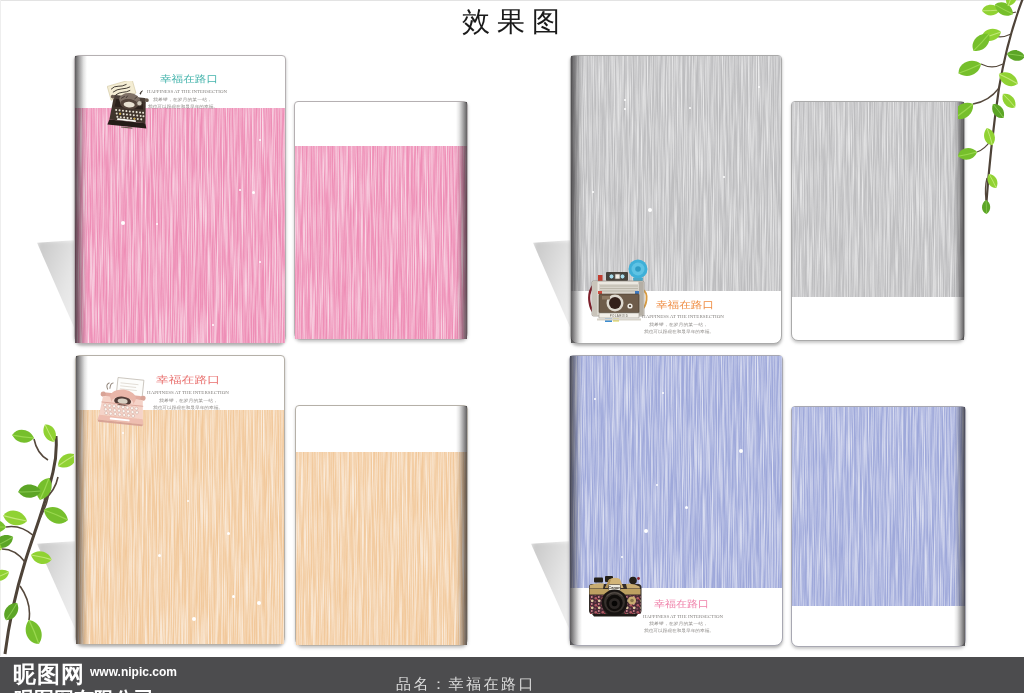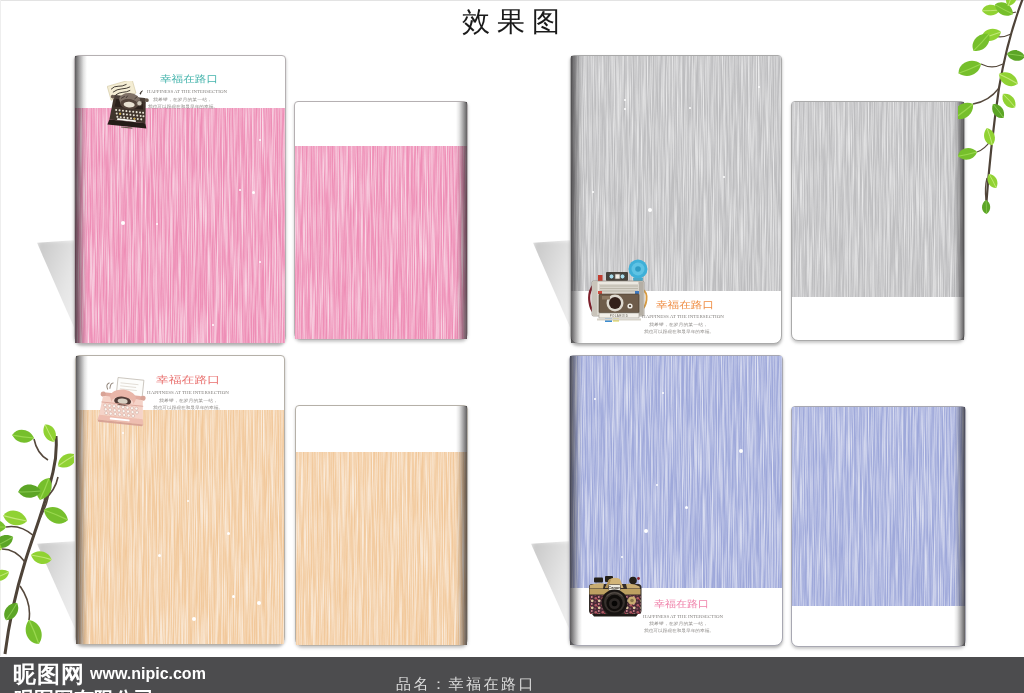--- a/index.html
+++ b/index.html
@@ -421,20 +421,20 @@
   <use href="#lf2" transform="translate(31 131) rotate(20) scale(1.35)"></use>
   <use href="#lf1" transform="translate(29 196) rotate(75) scale(1.65)"></use>
   <use href="#lf3" transform="translate(17 179) rotate(130) scale(1.3)"></use>
   <use href="#lf2" transform="translate(9 148) rotate(165) scale(1.15)"></use>
 </svg></div>
 
 <div style="position:absolute;left:0;top:657px;width:1024px;height:36px;background:#4c4c4e;">
 
   <div style="position:absolute;left:13px;top:2px;color:#fff;font-size:23px;font-weight:bold;letter-spacing:1px;">昵图网</div>
 
-  <div style="position:absolute;left:90px;top:8px;color:#fff;font-size:16px;font-weight:bold;">www.nipic.com</div>
+  <div style="position:absolute;left:90px;top:8px;color:#fff;font-size:12px;font-weight:bold;">www.nipic.com</div>
 
   <div style="position:absolute;left:14px;top:29px;color:#fff;font-size:20px;font-weight:bold;height:7px;overflow:hidden;">昵图网有限公司</div>
 
   <div style="position:absolute;left:396px;top:18px;color:#dcdcdc;font-size:15px;letter-spacing:2.5px;">品名：幸福在路口</div>
 
 </div>
 </div>
 
 </body></html>

